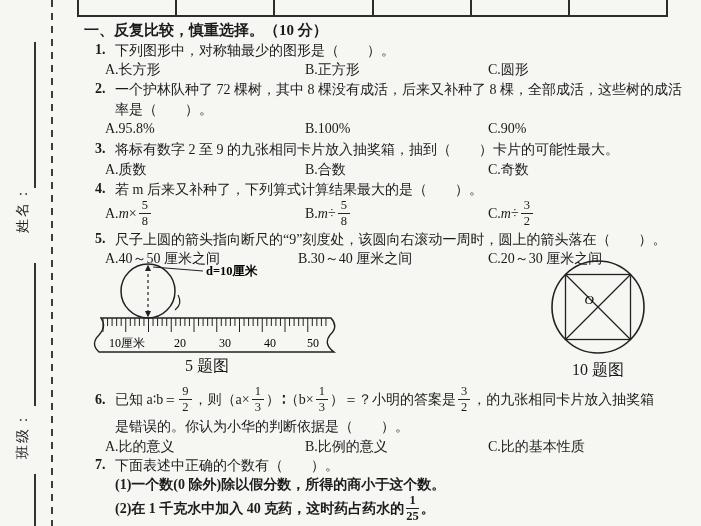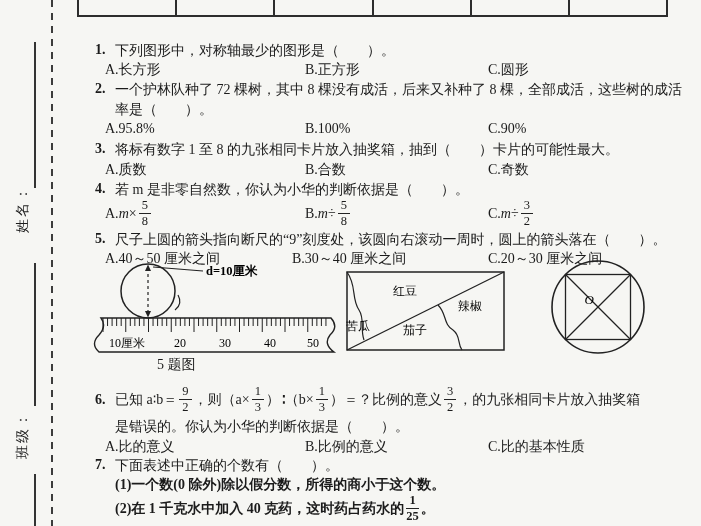--- a/index.html
+++ b/index.html
@@ -22,21 +22,21 @@
   .htable{position:absolute;left:77px;top:0;width:589px;height:15px;display:flex;
           border-bottom:2px solid #2d2d2d;border-left:2px solid #2d2d2d;}
   .htable .cell{flex:1;border-right:2px solid #2d2d2d;}
   
   .dashline{position:absolute;left:51px;top:0;width:2px;height:526px;
             background:repeating-linear-gradient(180deg,#3c3c3c 0 7px,transparent 7px 13px);}
   .blank{position:absolute;left:34px;width:2px;background:#333;}
   .vlab{position:absolute;font-size:14px;white-space:nowrap;letter-spacing:2px;
         transform:rotate(-90deg);transform-origin:center center;width:48px;text-align:center;}
   .fig{position:absolute;}
-  .figcap{position:absolute;font-size:14px;width:100px;white-space:nowrap;}
+  .figcap{position:absolute;font-size:16px;text-align:center;width:100px;white-space:nowrap;}
   svg text{font-family:"Liberation Serif","DejaVu Serif",serif;}
 </style>
 </head>
 <body>
 
 <div class="page">
 
   <div class="htable">
     <div class="cell"></div>
     <div class="cell"></div>
@@ -46,20 +46,21 @@
     <div class="cell"></div>
   </div>
 
   <div class="dashline"></div>
   <div class="blank" style="top:42px;height:146px;"></div>
   <div class="vlab" style="left:-1px;top:200px;">姓名：</div>
   <div class="blank" style="top:263px;height:143px;"></div>
   <div class="vlab" style="left:-1px;top:426px;">班级：</div>
   <div class="blank" style="top:474px;height:52px;"></div>
 
+  <div class="heading">一、反复比较，慎重选择。（10 分）</div>
 
   <div class="row" style="top:42px;">
     <span class="qn">1.</span>
     <span class="qt">下列图形中，对称轴最少的图形是（　　）。</span>
   </div>
   <div class="row" style="top:61px;">
     <span class="oA">A.长方形</span>
     <span class="oB">B.正方形</span>
     <span class="oC">C.圆形</span>
   </div>
@@ -72,51 +73,51 @@
     <span class="qt">率是（　　）。</span>
   </div>
   <div class="row" style="top:121px;">
     <span class="oA">A.95.8%</span>
     <span class="oB">B.100%</span>
     <span class="oC">C.90%</span>
   </div>
 
   <div class="row" style="top:141px;">
     <span class="qn">3.</span>
-    <span class="qt">将标有数字 1 至 8 的九张相同卡片放入抽奖箱，抽到（　　）卡片的可能性最大。</span>
+    <span class="qt">将标有数字 2 至 9 的九张相同卡片放入抽奖箱，抽到（　　）卡片的可能性最大。</span>
   </div>
   <div class="row" style="top:161px;">
     <span class="oA">A.质数</span>
     <span class="oB">B.合数</span>
     <span class="oC">C.奇数</span>
   </div>
 
   <div class="row" style="top:181px;">
     <span class="qn">4.</span>
-    <span class="qt">若 m 是非零自然数，你认为小华的判断依据是（　　）。</span>
+    <span class="qt">若 m 后来又补种了，下列算式计算结果最大的是（　　）。</span>
   </div>
   <div class="row fracrow" style="top:197px;">
     <span class="oA">
       <span>A.</span><span class="vv">m</span><span>×</span><span class="fr"><span class="n">5</span><span class="d">8</span></span>
     </span>
     <span class="oB">
       <span>B.</span><span class="vv">m</span><span>÷</span><span class="fr"><span class="n">5</span><span class="d">8</span></span>
     </span>
     <span class="oC">
       <span>C.</span><span class="vv">m</span><span>÷</span><span class="fr"><span class="n">3</span><span class="d">2</span></span>
     </span>
   </div>
 
   <div class="row" style="top:231px;">
     <span class="qn">5.</span>
     <span class="qt">尺子上圆的箭头指向断尺的“9”刻度处，该圆向右滚动一周时，圆上的箭头落在（　　）。</span>
   </div>
   <div class="row" style="top:250px;">
     <span class="oA">A.40～50 厘米之间</span>
-    <span class="oB" style="left:292px;">B.30～40 厘米之间</span>
+    <span class="oB" style="left:298px;">B.30～40 厘米之间</span>
     <span class="oC">C.20～30 厘米之间</span>
   </div>
 
   <div class="fig" style="left:85px;top:258px;">
     <svg width="260" height="100" viewBox="0 0 260 100">
       <path d="M16,60 H246 Q254,69 245,77 Q238,86 249,94 L14,94 Q5,86 14,77 Q22,68 16,60 Z" fill="none" stroke="#222" stroke-width="1.4"></path>
       <g id="ruler-ticks">
           <line x1="18" x2="18" y1="60" y2="74" stroke="#222" stroke-width="1"></line>
           <line x1="22.55" x2="22.55" y1="60" y2="68" stroke="#222" stroke-width="1"></line>
           <line x1="27.1" x2="27.1" y1="60" y2="68" stroke="#222" stroke-width="1"></line>
@@ -177,47 +178,36 @@
       <line x1="63" y1="10" x2="63" y2="56" stroke="#222" stroke-width="1.2" stroke-dasharray="3,3"></line>
       <polygon points="60,13 66,13 63,6.5" fill="#222"></polygon>
       <polygon points="60,53 66,53 63,59.5" fill="#222"></polygon>
       <path d="M68,9 L118,13" stroke="#222" stroke-width="1.2" fill="none"></path>
       <path d="M93,37 q5,9 -3,15" stroke="#222" stroke-width="1.2" fill="none"></path>
       <text x="121" y="17" font-size="12.5" font-weight="bold">d=10厘米</text>
     </svg>
   </div>
   <div class="figcap" style="left:157px;top:356px;">5 题图</div>
 
-  <div class="fig" style="left:343px;top:266px;">
-    <svg width="165" height="92" viewBox="0 0 165 92">
-      <rect x="4" y="6" width="157" height="78" fill="none" stroke="#222" stroke-width="1.5"></rect>
-      <line x1="4" y1="84" x2="161" y2="6" stroke="#222" stroke-width="1.3"></line>
-      <path d="M4,6 C14,20 8,32 16,44 C22,53 17,63 21,74" fill="none" stroke="#222" stroke-width="1.2"></path>
-      <path d="M95,39 C104,48 100,58 110,64 C118,70 114,77 119,84" fill="none" stroke="#222" stroke-width="1.2"></path>
-      <text x="62" y="29" font-size="12" text-anchor="middle">红豆</text>
-      <text x="127" y="44" font-size="12" text-anchor="middle">辣椒</text>
-      <text x="15" y="64" font-size="12" text-anchor="middle">苦瓜</text>
-      <text x="72" y="68" font-size="12" text-anchor="middle">茄子</text>
-    </svg>
-  </div>
 
   <div class="fig" style="left:540px;top:258px;">
     <svg width="120" height="100" viewBox="0 0 120 100">
       <circle cx="58" cy="49" r="46" fill="none" stroke="#222" stroke-width="1.6"></circle>
       <rect x="25.5" y="16.5" width="65" height="65" fill="none" stroke="#222" stroke-width="1.3"></rect>
       <line x1="25.5" y1="16.5" x2="90.5" y2="81.5" stroke="#222" stroke-width="1.2"></line>
       <line x1="90.5" y1="16.5" x2="25.5" y2="81.5" stroke="#222" stroke-width="1.2"></line>
       <text x="54" y="46" font-size="13" font-style="italic" text-anchor="end">O</text>
     </svg>
   </div>
+  <div class="figcap" style="left:548px;top:360px;">10 题图</div>
 
   <div class="row fracrow" style="top:383px;">
     <span class="qn" style="line-height:34px;">6.</span>
     <span class="qt">
-      <span>已知 a∶b＝</span><span class="fr"><span class="n">9</span><span class="d">2</span></span><span>，则（a×</span><span class="fr"><span class="n">1</span><span class="d">3</span></span><span>）∶（b×</span><span class="fr"><span class="n">1</span><span class="d">3</span></span><span>）＝？比例的意义</span><span class="fr"><span class="n">3</span><span class="d">2</span></span><span>，的九张相同卡片放入抽奖箱</span>
+      <span>已知 a∶b＝</span><span class="fr"><span class="n">9</span><span class="d">2</span></span><span>，则（a×</span><span class="fr"><span class="n">1</span><span class="d">3</span></span><span>）∶（b×</span><span class="fr"><span class="n">1</span><span class="d">3</span></span><span>）＝？小明的答案是</span><span class="fr"><span class="n">3</span><span class="d">2</span></span><span>，的九张相同卡片放入抽奖箱</span>
     </span>
   </div>
   <div class="row" style="top:418px;">
     <span class="qt">是错误的。你认为小华的判断依据是（　　）。</span>
   </div>
   <div class="row" style="top:438px;">
     <span class="oA">A.比的意义</span>
     <span class="oB">B.比例的意义</span>
     <span class="oC">C.比的基本性质</span>
   </div>

